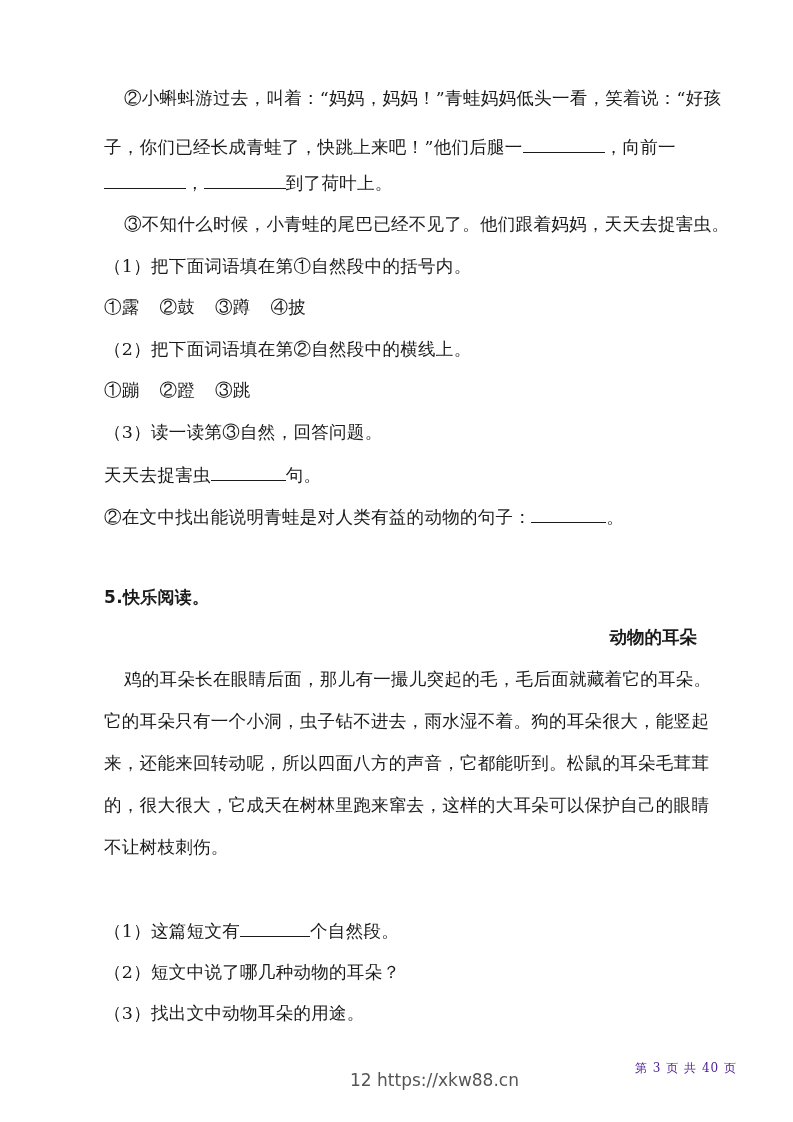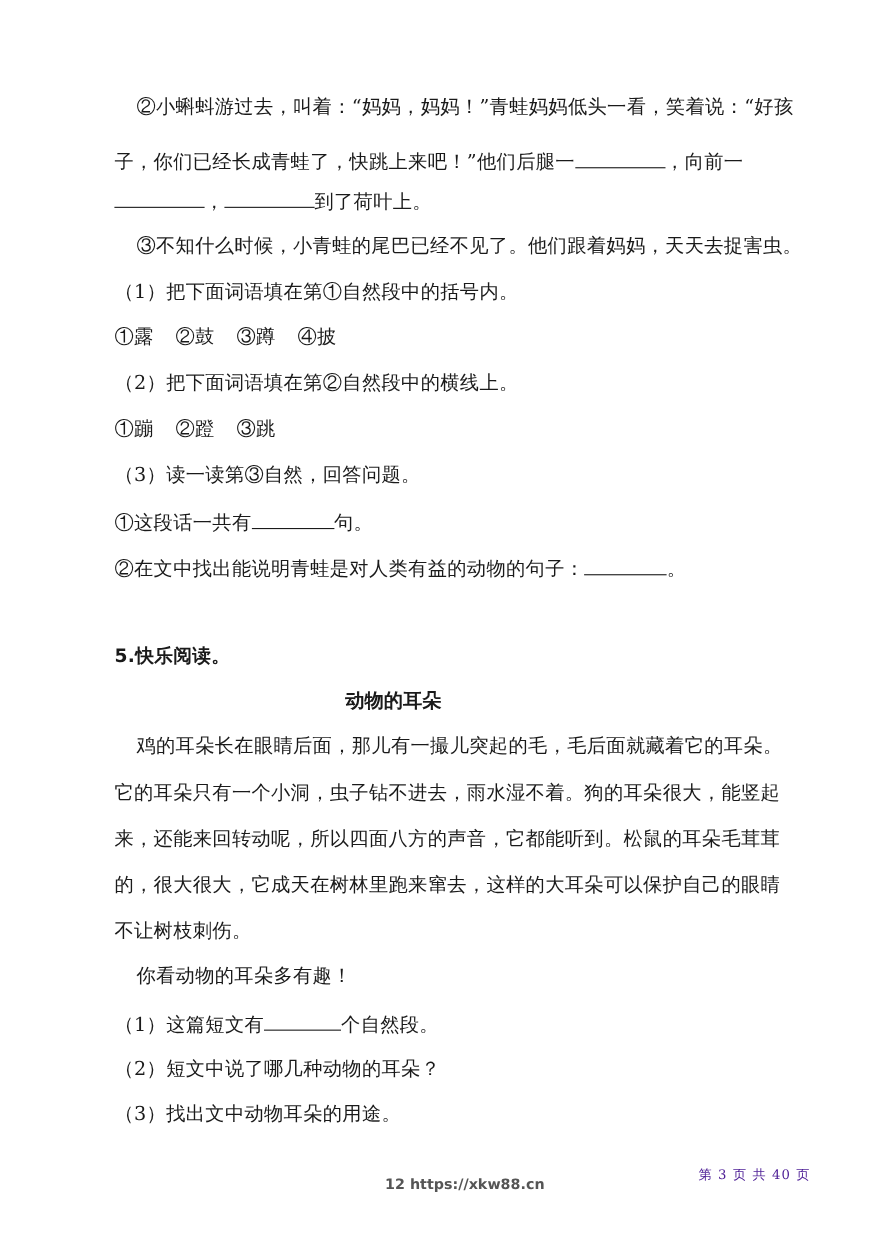--- a/index.html
+++ b/index.html
@@ -7,25 +7,25 @@
          font-family: "DejaVu Serif", "Liberation Serif", serif; color: #1a1a1a; }
   .page { position: absolute; left: 0; top: 0; width: 793px; height: 1122px; margin-left: 28px; }
   .line { position: absolute; left: 76px; font-size: 17.5px; line-height: 24px; white-space: nowrap; letter-spacing: 0.3px; }
   .indent { left: 96px; }
   .blank { display: inline-block; border-bottom: 1.6px solid #1a1a1a; height: 18px; vertical-align: baseline; }
   .b80 { width: 82px; }
   .b75 { width: 75px; }
   .b70 { width: 70px; }
   .opt { margin-right: 14px; }
   .q-head { font-weight: bold; font-family: "DejaVu Sans", "Liberation Sans", sans-serif; font-size: 17px; }
-  .title { position: absolute; left: 0; width: 659px; text-align: center; font-weight: bold;
+  .title { position: absolute; left: 10px; width: 659px; text-align: right; font-weight: bold;
            font-family: "DejaVu Sans", "Liberation Sans", sans-serif; font-size: 17.5px; top: 625px; }
   .footer-page { position: absolute; left: 607px; top: 1060px; font-size: 12px; color: #4c1d95; letter-spacing: 1px; }
-  .footer-url { position: absolute; left: 322px; top: 1070px; font-size: 13px; color: #555;
-                font-family: "DejaVu Sans", "Liberation Sans", sans-serif; font-weight: bold; }
+  .footer-url { position: absolute; left: 322px; top: 1070px; font-size: 17px; color: #555;
+                font-family: "DejaVu Sans", "Liberation Sans", sans-serif; }
 </style>
 </head>
 <body>
 
 <div class="page">
 
   <div class="line indent" style="top:86px;">②小蝌蚪游过去，叫着：“妈妈，妈妈！”青蛙妈妈低头一看，笑着说：“好孩</div>
   <div class="line" style="top:134px;">
     <span>子，你们已经长成青蛙了，快跳上来吧！”他们后腿一</span><span class="blank b80"></span><span>，向前一</span>
   </div>
@@ -45,35 +45,34 @@
 
   <div class="line" style="top:337px;">（2）把下面词语填在第②自然段中的横线上。</div>
   <div class="line" style="top:378px;">
     <span class="opt">①蹦</span>
     <span class="opt">②蹬</span>
     <span class="opt">③跳</span>
   </div>
 
   <div class="line" style="top:420px;">（3）读一读第③自然，回答问题。</div>
   <div class="line" style="top:462px;">
-    <span>①这段话一共有</span><span class="blank b75"></span><span>句。</span>
+    <span>天天去捉害虫</span><span class="blank b75"></span><span>句。</span>
   </div>
   <div class="line" style="top:504px;">
     <span>②在文中找出能说明青蛙是对人类有益的动物的句子：</span><span class="blank b75"></span><span>。</span>
   </div>
 
   <div class="line q-head" style="top:585px;">5.快乐阅读。</div>
   <div class="title">动物的耳朵</div>
 
   <div class="line" style="top:709px;">它的耳朵只有一个小洞，虫子钻不进去，雨水湿不着。狗的耳朵很大，能竖起</div>
   <div class="line indent" style="top:667px;">鸡的耳朵长在眼睛后面，那儿有一撮儿突起的毛，毛后面就藏着它的耳朵。</div>
   <div class="line" style="top:751px;">来，还能来回转动呢，所以四面八方的声音，它都能听到。松鼠的耳朵毛茸茸</div>
   <div class="line" style="top:793px;">的，很大很大，它成天在树林里跑来窜去，这样的大耳朵可以保护自己的眼睛</div>
   <div class="line" style="top:835px;">不让树枝刺伤。</div>
-  <div class="line indent" style="top:876px;">你看动物的耳朵多有趣！</div>
 
   <div class="line" style="top:918px;">
     <span>（1）这篇短文有</span><span class="blank b70"></span><span>个自然段。</span>
   </div>
   <div class="line" style="top:960px;">（2）短文中说了哪几种动物的耳朵？</div>
   <div class="line" style="top:1001px;">（3）找出文中动物耳朵的用途。</div>
 
   <div class="footer-page">第 3 页 共 40 页</div>
   <div class="footer-url">12 https://xkw88.cn</div>
 </div>

